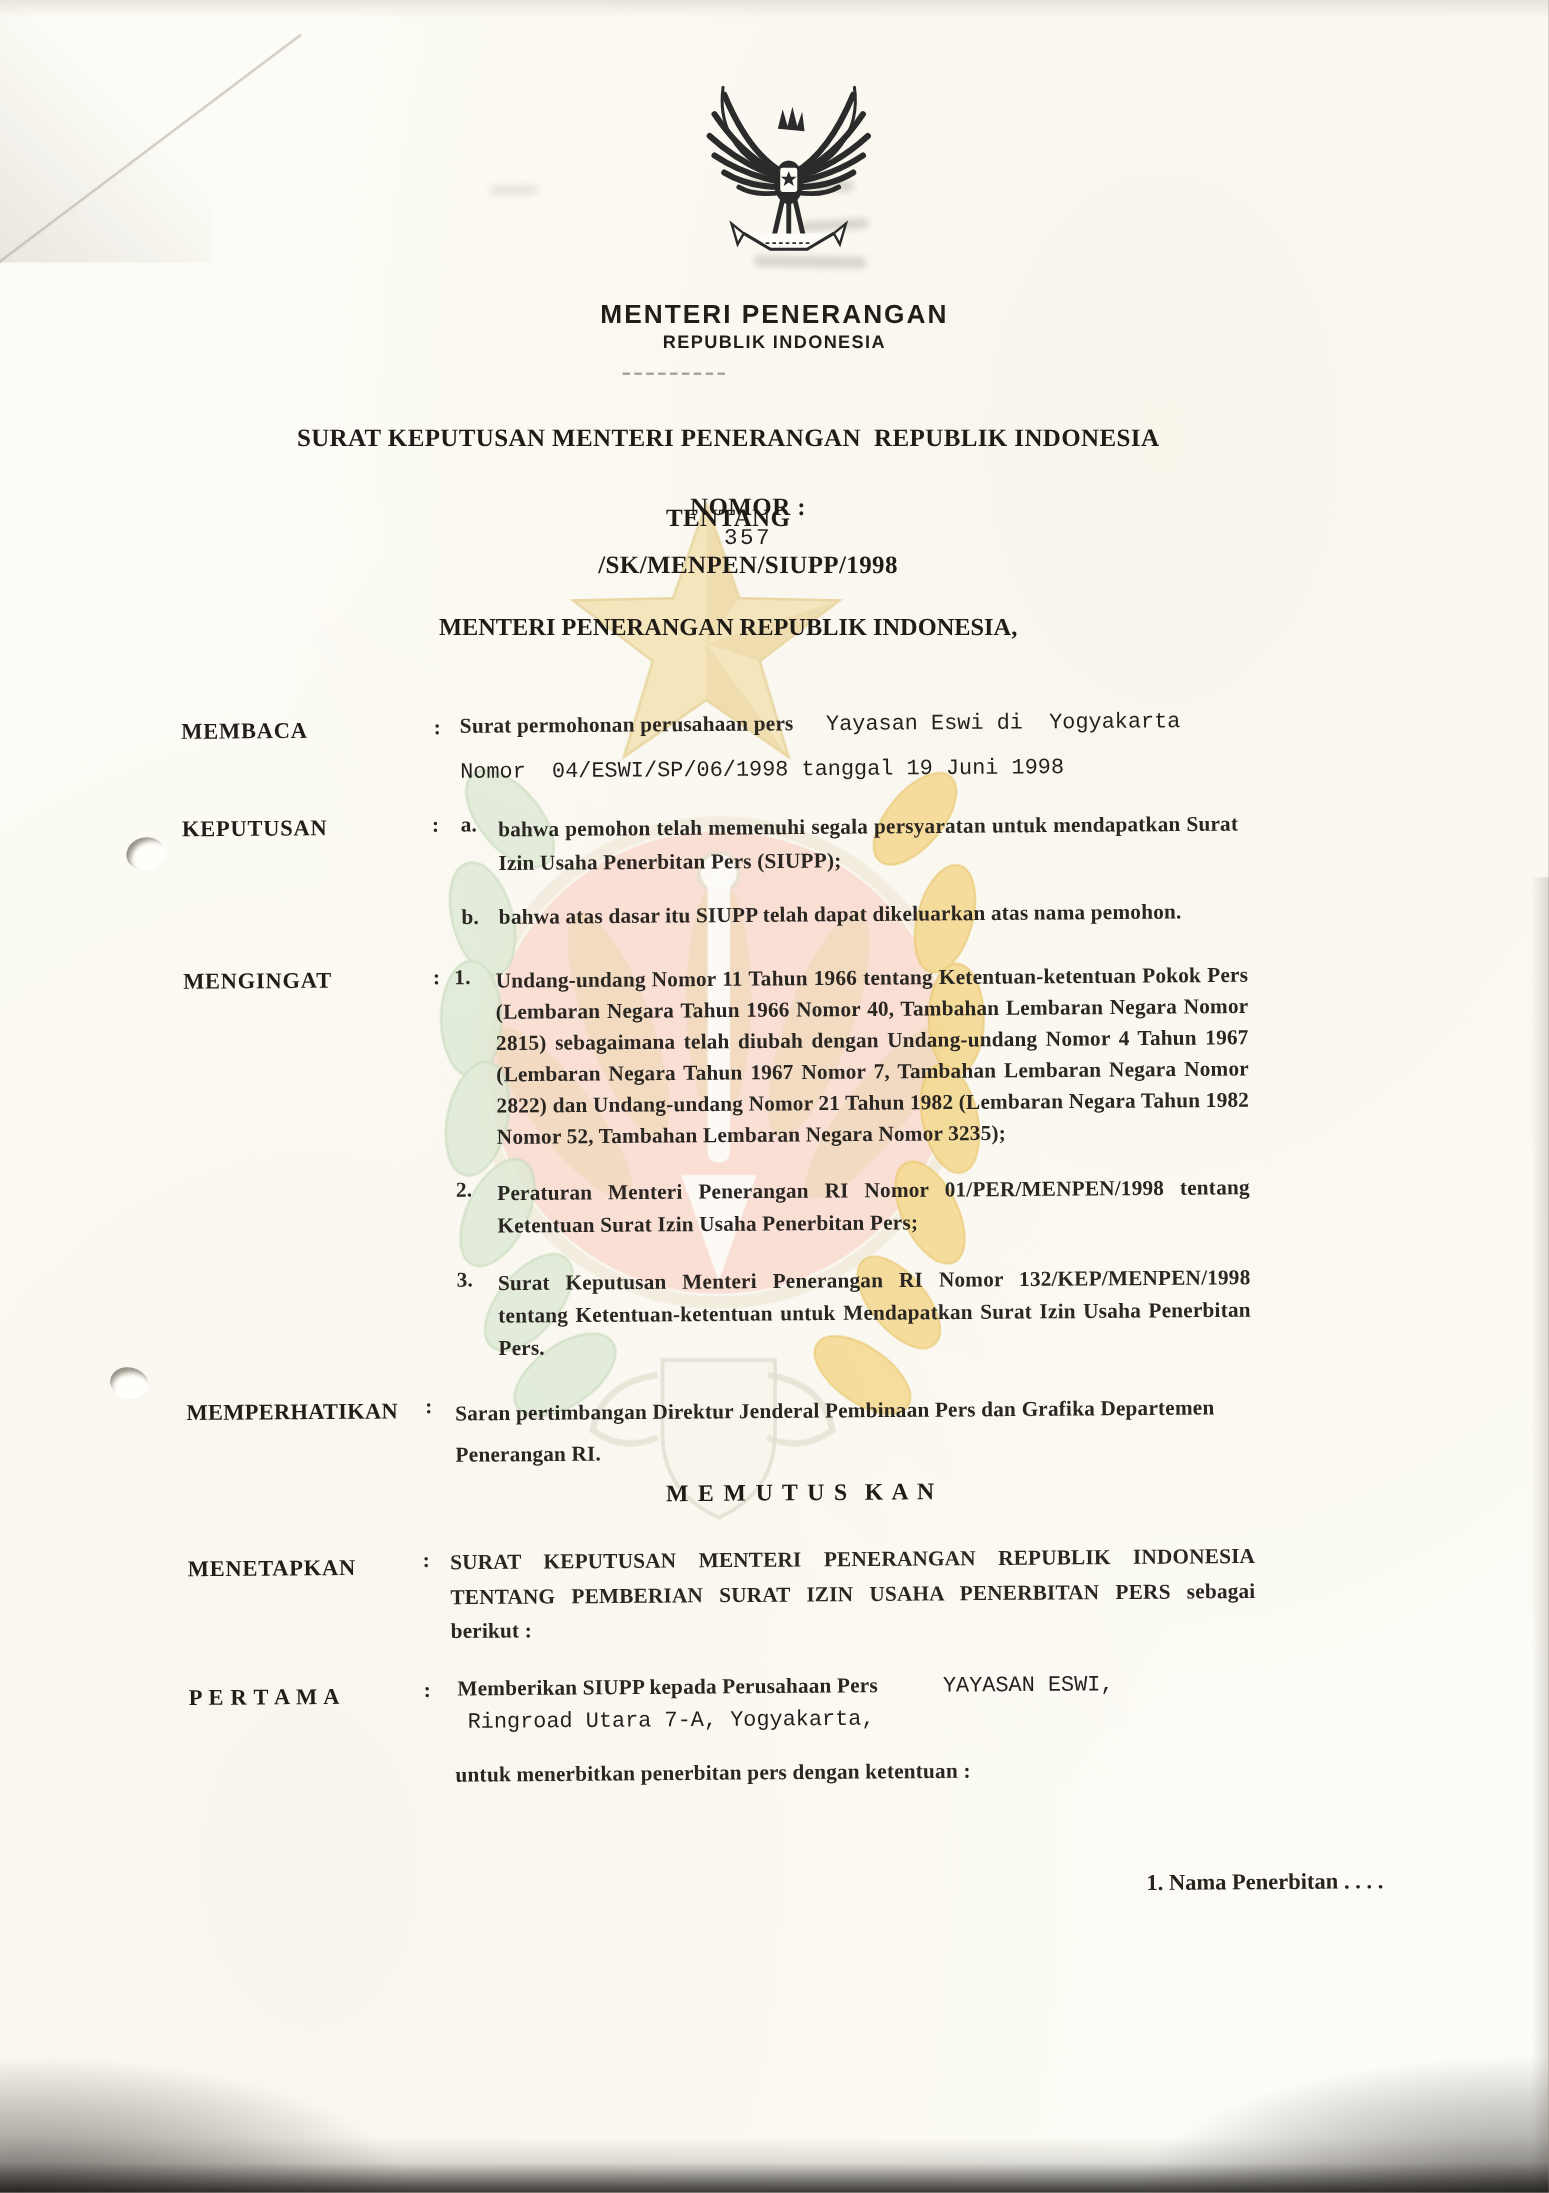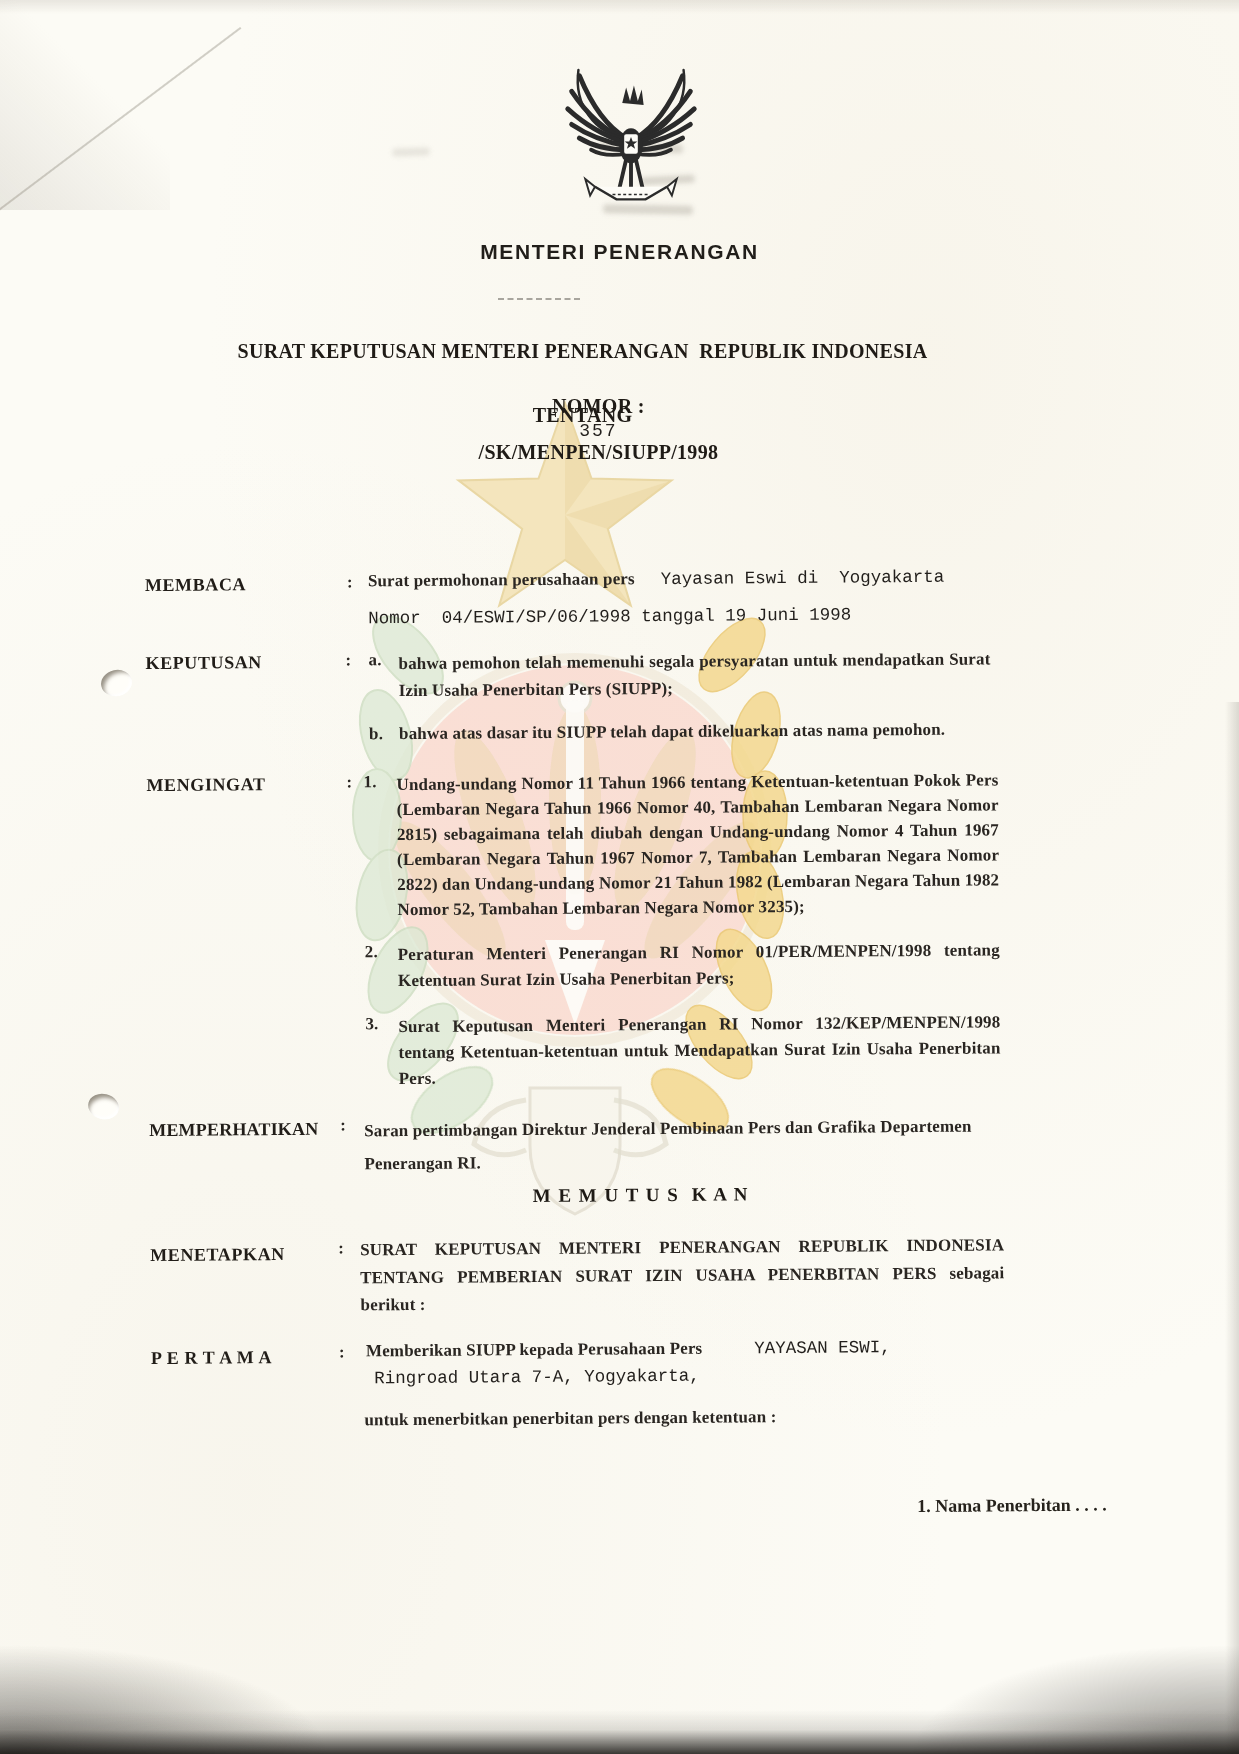--- a/index.html
+++ b/index.html
@@ -122,29 +122,31 @@
       <polygon points="66,42 70,26 74,40 78,24 82,40 86,28 88,44" fill="#2b2b2b"></polygon>
       <ellipse cx="75" cy="86" rx="12" ry="18" fill="#2b2b2b"></ellipse>
       <rect x="67" y="73" width="16" height="22" rx="3" fill="#fdfcf7" stroke="#2b2b2b" stroke-width="2"></rect>
       <polygon points="75,77 76.8,81.5 81.5,81.5 77.8,84.4 79.2,89 75,86.2 70.8,89 72.2,84.4 68.5,81.5 73.2,81.5" fill="#2b2b2b"></polygon>
       <path d="M38,128 L60,141 L90,141 L112,128" fill="#fdfcf7" stroke="#2b2b2b" stroke-width="2.5"></path>
       <path d="M38,128 L28,120 L33,137 Z M112,128 L122,120 L117,137 Z" fill="#fdfcf7" stroke="#2b2b2b" stroke-width="2"></path>
       <path d="M56,136 L94,136" stroke="#2b2b2b" stroke-width="1.5" stroke-dasharray="3,2.5"></path>
     </svg>
 
     <div class="a h-sans ministry" style="left:0;top:240px;width:1239px;text-align:center;">MENTERI PENERANGAN</div>
+    <div class="a h-sans republic" style="left:0;top:266px;width:1239px;text-align:center;">REPUBLIK INDONESIA</div>
     <div class="a dashes" style="left:498px;top:298px;"></div>
 
     <div class="a title-line" style="left:0;top:340px;width:1165px;text-align:center;">SURAT KEPUTUSAN MENTERI PENERANGAN  REPUBLIK INDONESIA</div>
     <div class="a title-line" style="left:0;top:372px;width:1165px;text-align:center;">
       <span>NOMOR :</span>
       <span class="typed" style="font-size:18px;letter-spacing:2px;">357</span>
       <span>/SK/MENPEN/SIUPP/1998</span>
     </div>
     <div class="a title-line" style="left:0;top:404px;width:1165px;text-align:center;font-family:Liberation Serif, serif;">TENTANG</div>
+    <div class="a issuer" style="left:0;top:492px;width:1165px;text-align:center;">MENTERI PENERANGAN REPUBLIK INDONESIA,</div>
   </div>
 
   <div class="body-layer a">
 
     <div class="a lbl" style="left:145px;top:575px;text-align:right;">MEMBACA</div>
     <div class="a print" style="left:347px;top:574px;">:</div>
     <div class="a" style="left:368px;top:573px;width:650px;white-space:nowrap;">
       <span class="print">Surat permohonan perusahaan pers</span><span class="typed" style="margin-left:26px;">Yayasan Eswi di  Yogyakarta</span>
     </div>
     <div class="a typed" style="left:368px;top:610px;">Nomor  04/ESWI/SP/06/1998 tanggal 19 Juni 1998</div>

